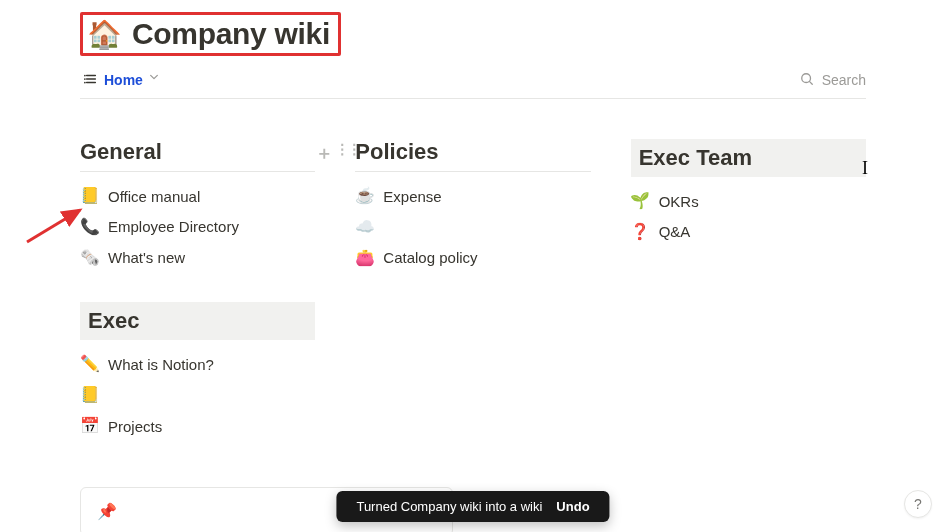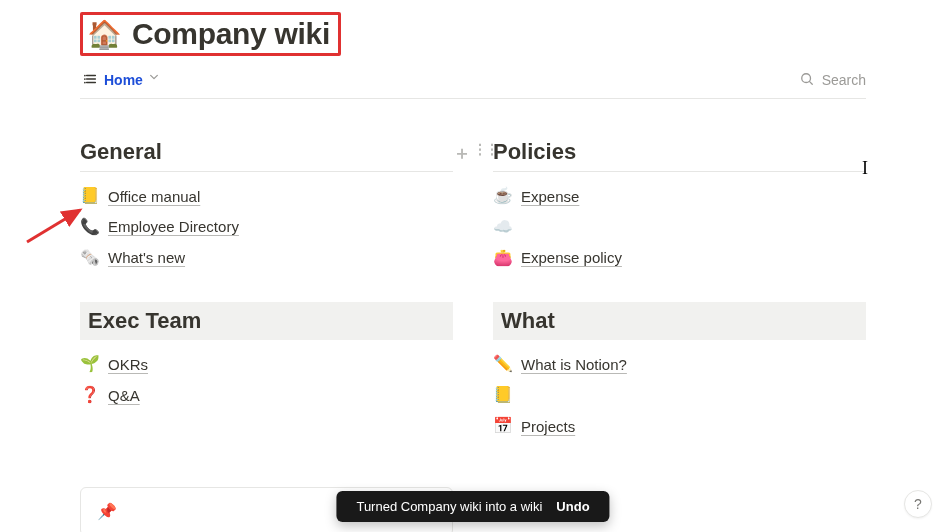--- a/index.html
+++ b/index.html
@@ -6,29 +6,29 @@
   html, body { width: 946px; height: 532px; font-family: -apple-system, BlinkMacSystemFont, "Segoe UI", Helvetica, Arial, sans-serif; color: #37352f; background: #fff; overflow: hidden; position: relative; }
   .page { padding: 12px 80px 0 80px; }
   .title-row { display: flex; align-items: center; gap: 10px; border: 3px solid #e03131; padding: 2px 8px 2px 4px; width: fit-content; border-radius: 2px; }
   .title-icon { font-size: 28px; }
   .title-text { font-size: 30px; font-weight: 700; letter-spacing: -0.3px; }
   .toolbar { display: flex; align-items: center; justify-content: space-between; margin-top: 14px; border-bottom: 1px solid #e6e6e4; padding-bottom: 8px; }
   .home-pill { display: inline-flex; align-items: flex-start; gap: 6px; font-size: 14px; font-weight:600; color:#1d4ed8; cursor:pointer; padding:2px 4px; border-radius:4px; }
   .list-icon svg, .chev-icon svg, .search-icon svg { display:block; }
   .search-area { display:inline-flex; align-items:flex-start; gap:8px; color:#9b9a97; font-size:14px; cursor:pointer; }
 
-  .grid { display:grid; grid-template-columns: 1fr 1fr; column-gap: 40px; row-gap: 24px; margin-top: 40px; }
+  .grid { display:grid; grid-template-columns: 1fr 1fr 1fr; column-gap: 40px; row-gap: 24px; margin-top: 40px; }
   .section { position:relative; }
   .section-header { font-size: 22px; font-weight: 700; padding-bottom: 6px; border-bottom: 1px solid #e6e6e4; margin-bottom: 14px; position:relative; display:flex; align-items:center; }
   .section-header.shaded { background:#f1f1ef; border-bottom:none; padding:6px 8px; border-radius:0;text-align:center; }
   .hover-ctrls { position:absolute; left:-40px; top:2px; display:flex; gap:2px; color:#b9b9b6; }
   .hover-ctrls span { cursor:pointer; }
   .item { display:flex; align-items:center; gap:10px; font-size:15px; line-height:1.3; margin-bottom:10px; cursor:pointer; }
   .item .emoji { width:18px; text-align:center; font-size:16px; }
-  .item .label { text-decoration: underline; text-decoration-color: #b9b9b6; text-underline-offset: 3px; }
+  .item .label { text-decoration-color: #b9b9b6; text-underline-offset: 3px; }
 
   .must-reads-card { margin-top: 40px; border:1px solid #e6e6e4; border-radius:6px; padding:14px 16px; display:flex; align-items:center; gap:8px; font-size:15px; width: calc(50% - 20px); }
   .must-reads-card .pin { font-size:16px; }
   .must-reads-card b { font-weight:600; }
 
   .toast { position:absolute; left:50%; transform:translateX(-50%); bottom:10px; background:#191919; color:#fff; font-size:13px; padding:8px 20px; border-radius:6px; display:flex; align-items:center; gap:14px; box-shadow:0 4px 12px rgba(0,0,0,0.25); }
   .toast .undo { font-weight:600; cursor:pointer; }
 
   .help-btn { position:absolute; right:14px; bottom:14px; width:28px; height:28px; border:1px solid #e6e6e4; border-radius:50%; display:flex; align-items:center; justify-content:center; font-size:14px; color:#787774; background:#fff; cursor:pointer; box-shadow:0 1px 2px rgba(0,0,0,0.05); }
 
@@ -103,41 +103,41 @@
       </div>
       <div class="item">
         <span class="emoji">☕</span>
         <span class="label">Expense</span>
       </div>
       <div class="item">
         <span class="emoji">☁️</span>
       </div>
       <div class="item">
         <span class="emoji">👛</span>
-        <span class="label">Expense policy</span>
+        <span class="label">Catalog policy</span>
       </div>
     </div>
 
     <div class="section">
       <div class="section-header shaded">
         <span>Exec Team</span>
       </div>
       <div class="item">
         <span class="emoji">🌱</span>
         <span class="label">OKRs</span>
       </div>
       <div class="item">
         <span class="emoji">❓</span>
         <span class="label">Q&amp;A</span>
       </div>
     </div>
 
     <div class="section">
       <div class="section-header shaded">
-        <span>What</span>
+        <span>Exec</span>
       </div>
       <div class="item">
         <span class="emoji">✏️</span>
         <span class="label">What is Notion?</span>
       </div>
       <div class="item">
         <span class="emoji">📒</span>
       </div>
       <div class="item">
         <span class="emoji">📅</span>

